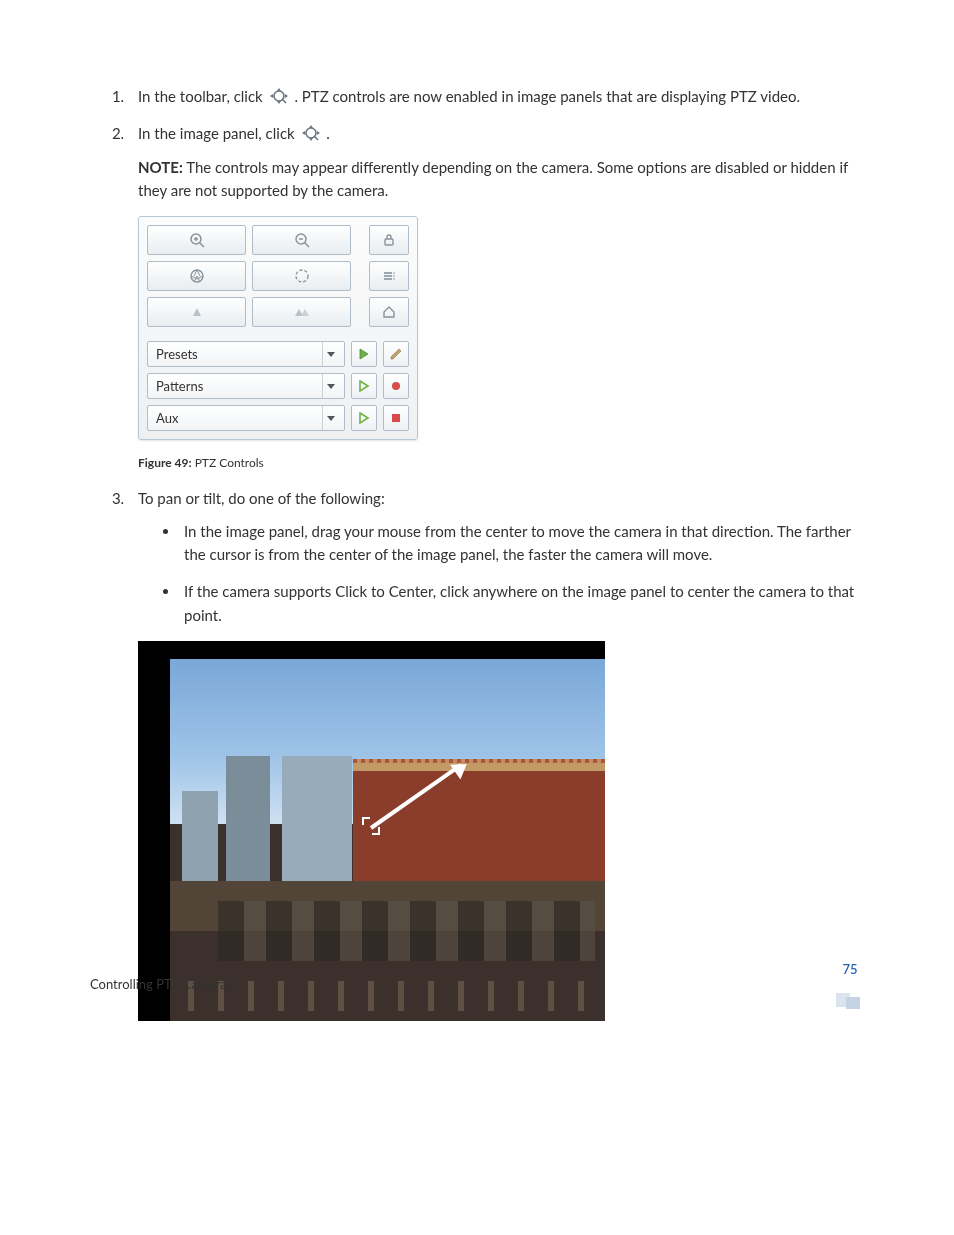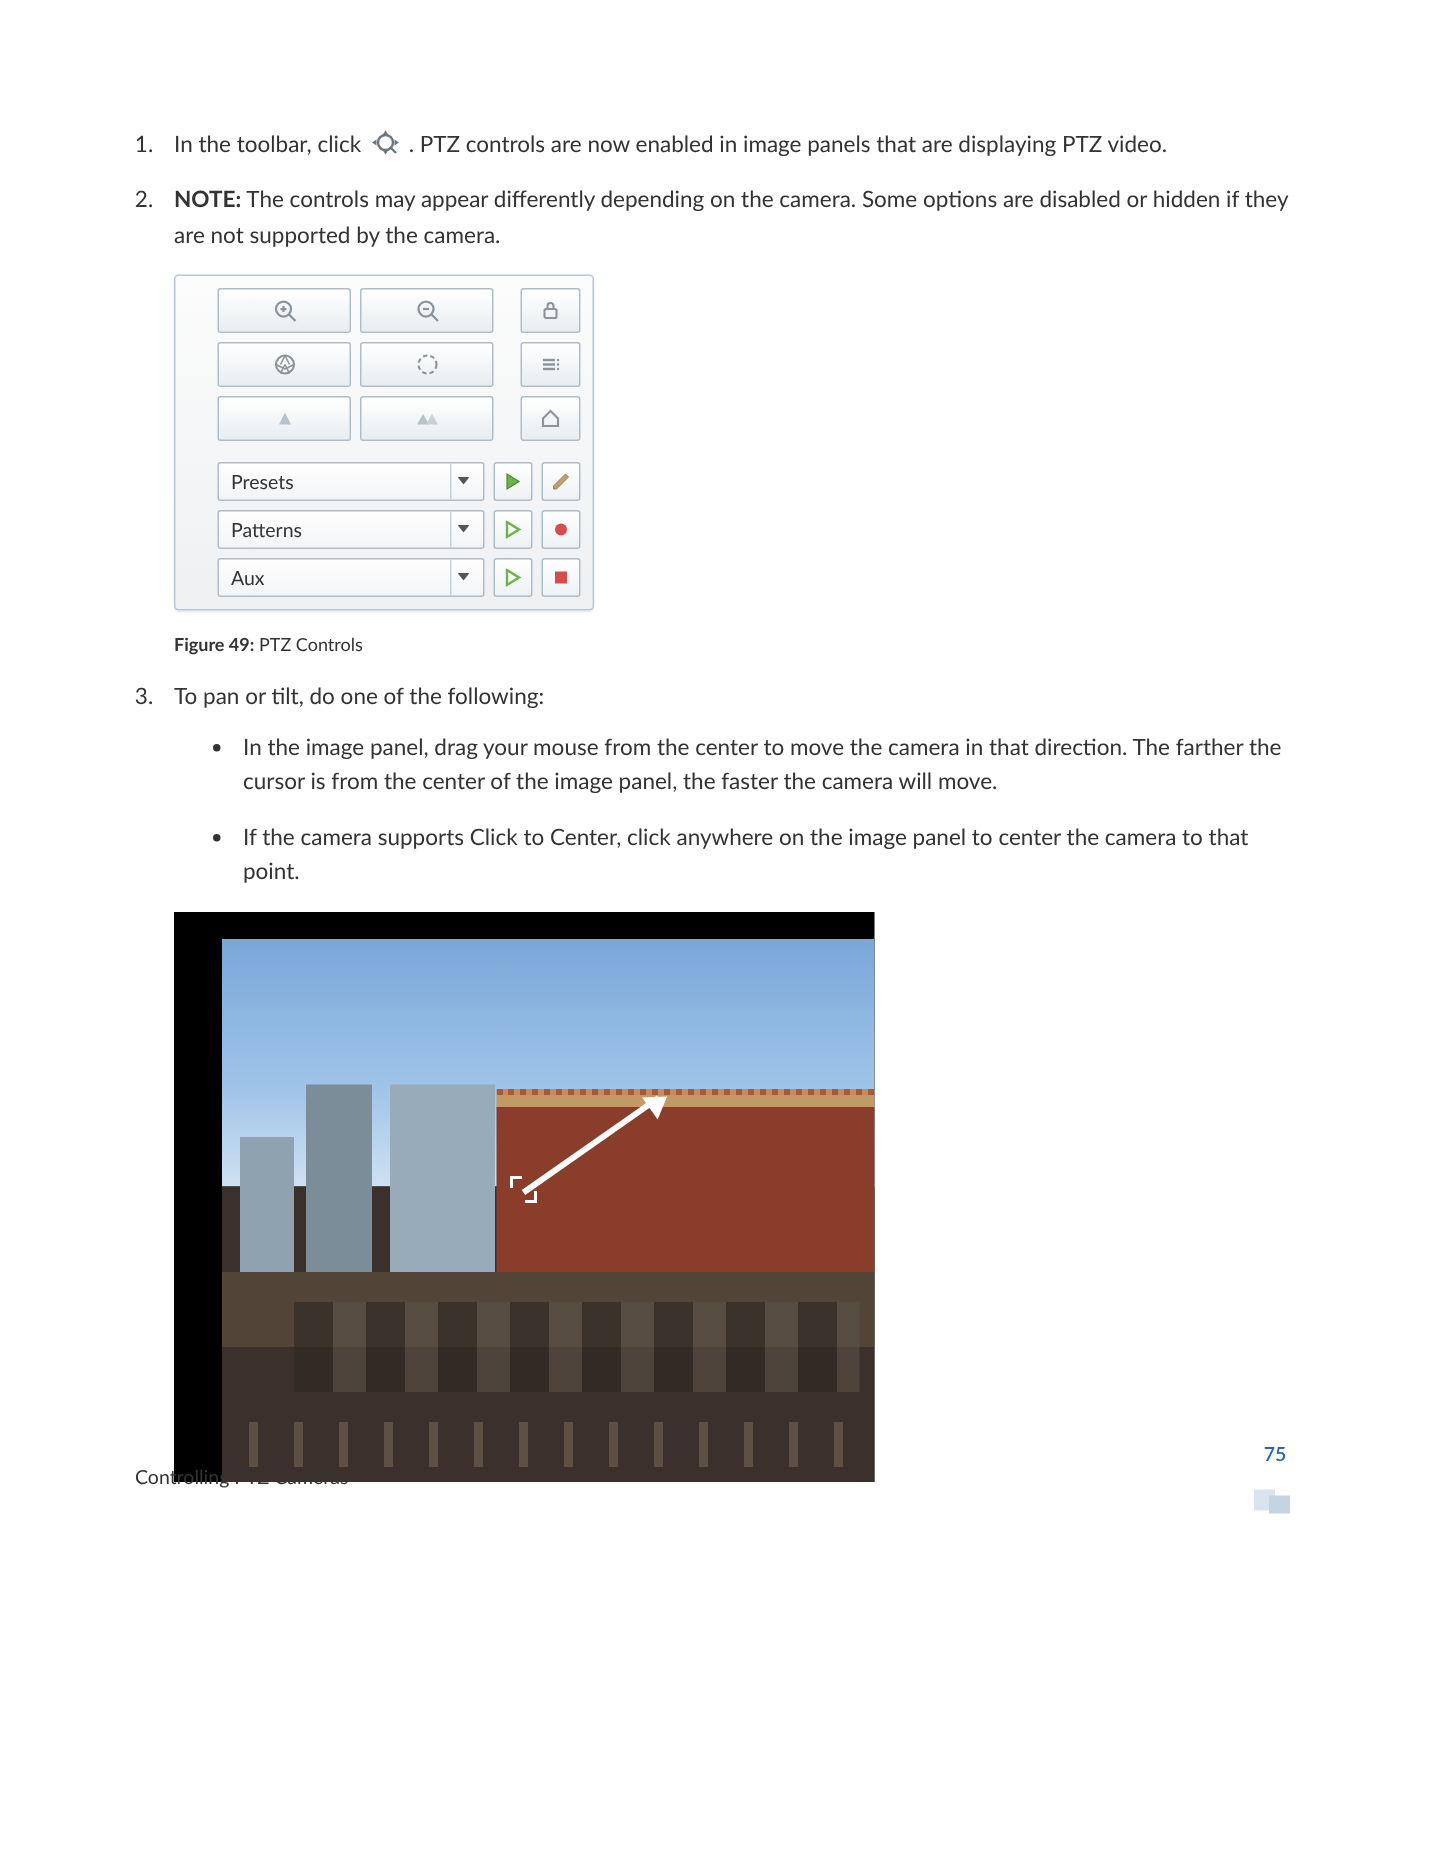--- a/index.html
+++ b/index.html
@@ -12,21 +12,21 @@
     font-family: "Segoe UI", "Lato", Arial, sans-serif;
     font-size: 15px;
     color: #333333;
     line-height: 1.55;
     position: relative;
   }
   .page {
     position: relative;
     width: 954px;
     height: 1072px;
-    padding: 85px 90px 60px 68px;
+    padding: 85px 90px 60px 90px;
   }
   ol.main-list {
     list-style: decimal;
     margin: 0;
     padding-left: 38px;
   }
   ol.main-list > li {
     padding-left: 10px;
     margin-bottom: 14px;
   }
@@ -57,21 +57,21 @@
   .indented { margin-left: 0; }
   
   .ptz-panel {
     width: 280px;
     background: linear-gradient(#fcfcfc, #eef0f2);
     border: 1px solid #b8c6d8;
     border-radius: 3px;
     padding: 8px;
     box-shadow: 0 1px 2px rgba(0,0,0,0.1);
   }
-  .ptz-row { display: flex; gap: 6px; margin-bottom: 6px; margin-left: 20px; }
+  .ptz-row { display: flex; gap: 6px; margin-bottom: 6px; }
   .ptz-row:last-child { margin-bottom: 0; text-align: right; }
   .ptz-btn {
     height: 30px;
     background: linear-gradient(#ffffff, #e8edf1);
     border: 1px solid #b0bdc9;
     border-radius: 2px;
     display: flex; align-items: center; justify-content: center;
     color: #6b7680;
     font-size: 14px;
   }
@@ -217,20 +217,34 @@
           <polygon points="12,17 10,14 14,14" fill="#6b7680"></polygon>
           <polygon points="3,9 6,7 6,11" fill="#6b7680"></polygon>
           <polygon points="21,9 18,7 18,11" fill="#6b7680"></polygon>
         </svg>
       </span>
       <span>. PTZ controls are now enabled in image panels that are displaying PTZ video.</span>
     </li>
 
     <li>
       <div class="step-body">
+        <div>
+          <span>In the image panel, click </span>
+          <span class="inline-icon">
+            <svg class="ptz-svg" viewBox="0 0 24 18">
+              <circle cx="12" cy="9" r="5" fill="none" stroke="#6b7680" stroke-width="1.6"></circle>
+              <line x1="15" y1="12" x2="19" y2="16" stroke="#6b7680" stroke-width="1.6"></line>
+              <polygon points="12,1 10,4 14,4" fill="#6b7680"></polygon>
+              <polygon points="12,17 10,14 14,14" fill="#6b7680"></polygon>
+              <polygon points="3,9 6,7 6,11" fill="#6b7680"></polygon>
+              <polygon points="21,9 18,7 18,11" fill="#6b7680"></polygon>
+            </svg>
+          </span>
+          <span>.</span>
+        </div>
         <p>
           <span class="note-label">NOTE:</span>
           <span> The controls may appear differently depending on the camera. Some options are disabled or hidden if they are not supported by the camera.</span>
         </p>
 
         <div class="figure">
           <div class="ptz-panel">
             <div class="ptz-row">
               <div class="ptz-btn wide">
                 <svg width="18" height="18" viewBox="0 0 18 18">

